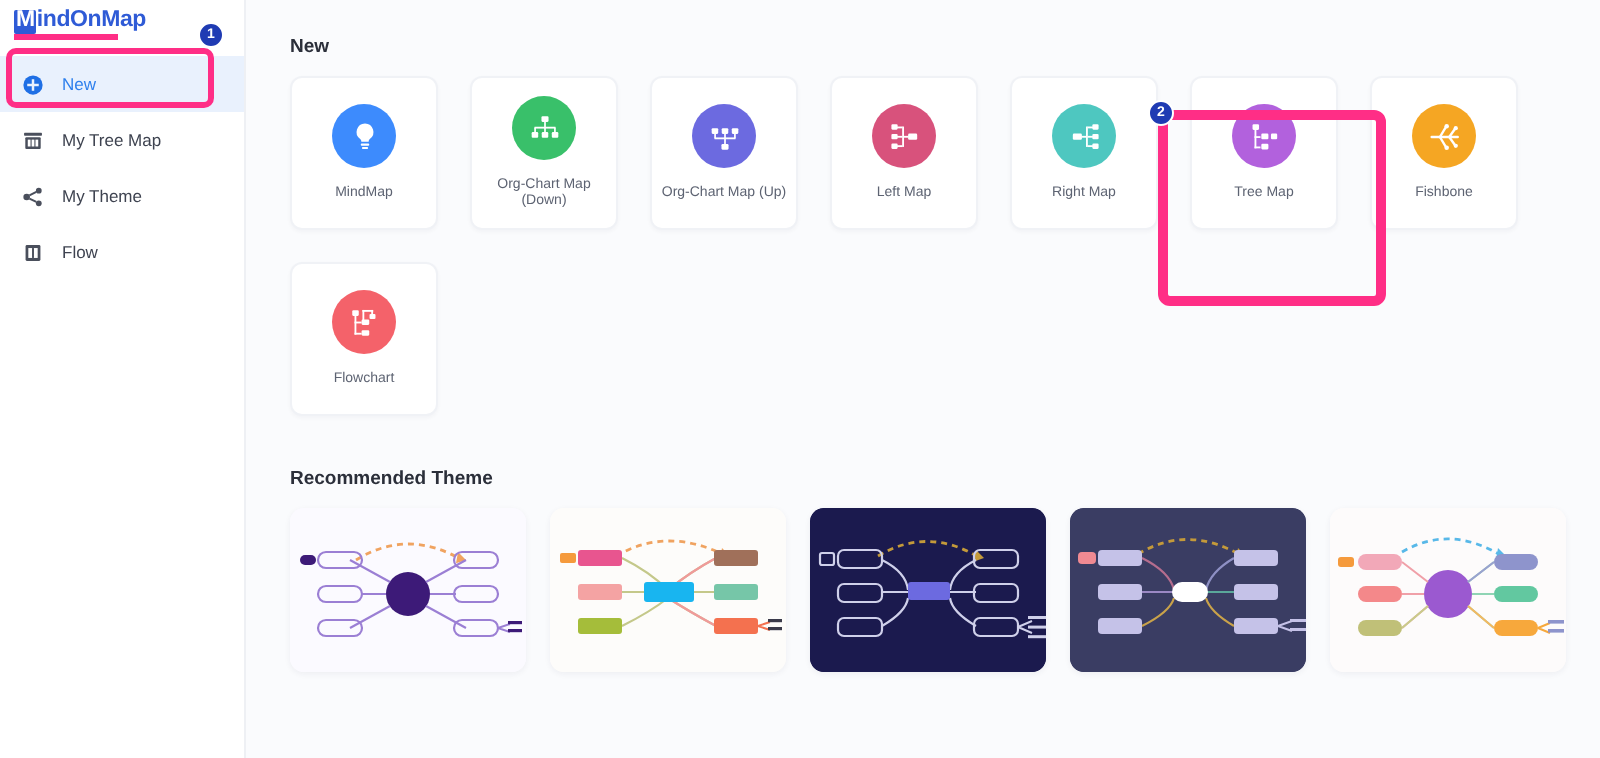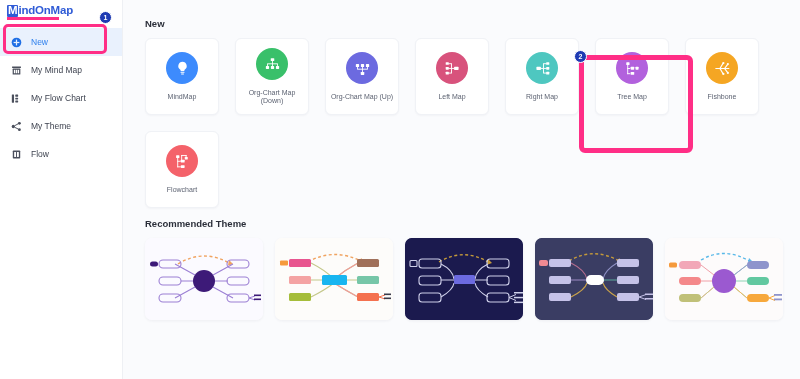--- a/index.html
+++ b/index.html
@@ -120,21 +120,21 @@
 
   
   .hl-tree {
     position: absolute;
     left: 456px; top: 55px; width: 114px; height: 98px;
     border: 5px solid #ff2e86; border-radius: 6px;
     pointer-events: none; z-index: 5;
   }
 
   
-  .theme-section { margin-top: 10px; }
+  .theme-section { margin-top: 26px; }
   .theme-row { display: flex; gap: 12px; }
   .theme-card {
     width: 118px; height: 82px;
     border-radius: 7px;
     box-shadow: 0 1px 3px rgba(30,40,70,0.06);
     overflow: hidden;
     cursor: pointer;
     position: relative;
   }
   .theme-card svg { display: block; width: 118px; height: 82px; }
@@ -167,34 +167,23 @@
       <div class="nav-item">
         <span class="nav-icon">
           <svg viewBox="0 0 16 16" width="11" height="11" fill="currentColor">
             <rect x="1.5" y="2" width="13" height="2.2" rx="0.5"></rect>
             <rect x="2.4" y="5.2" width="11.2" height="8.6" rx="0.8"></rect>
             <rect x="4.2" y="7" width="2" height="5" fill="#ffffff"></rect>
             <rect x="7" y="7" width="2" height="5" fill="#ffffff"></rect>
             <rect x="9.8" y="7" width="2" height="5" fill="#ffffff"></rect>
           </svg>
         </span>
-        <span class="nav-label">My Mind Map</span>
-      </div>
-
-      <div class="nav-item">
-        <span class="nav-icon">
-          <svg viewBox="0 0 16 16" width="11" height="11" fill="currentColor">
-            <rect x="1.2" y="2" width="3.2" height="12" rx="0.6"></rect>
-            <rect x="6.2" y="2.2" width="4.2" height="3.2" rx="0.6"></rect>
-            <rect x="6.2" y="7" width="4.2" height="2.4" rx="0.6"></rect>
-            <rect x="6.2" y="11" width="4.2" height="2.8" rx="0.6"></rect>
-          </svg>
-        </span>
-        <span class="nav-label">My Flow Chart</span>
-      </div>
+        <span class="nav-label">My Tree Map</span>
+      </div>
+
 
       <div class="nav-item">
         <span class="nav-icon">
           <svg viewBox="0 0 16 16" width="11" height="11" fill="none" stroke="currentColor" stroke-width="1.4">
             <circle cx="12.2" cy="3.4" r="2.1" fill="currentColor" stroke="none"></circle>
             <circle cx="12.2" cy="12.6" r="2.1" fill="currentColor" stroke="none"></circle>
             <circle cx="3.4" cy="8" r="2.4" fill="currentColor" stroke="none"></circle>
             <line x1="5.4" y1="6.8" x2="10.4" y2="4.2"></line>
             <line x1="5.4" y1="9.2" x2="10.4" y2="11.6"></line>
           </svg>

